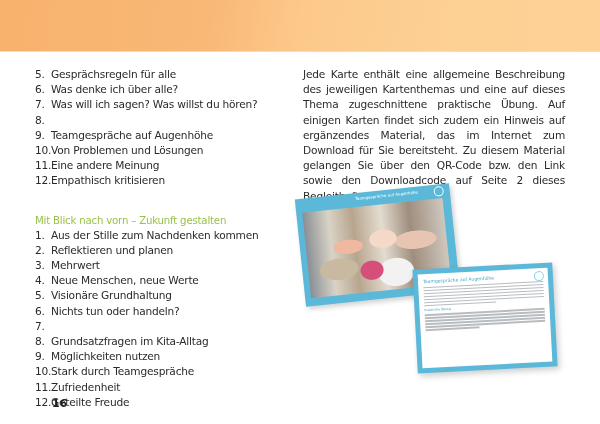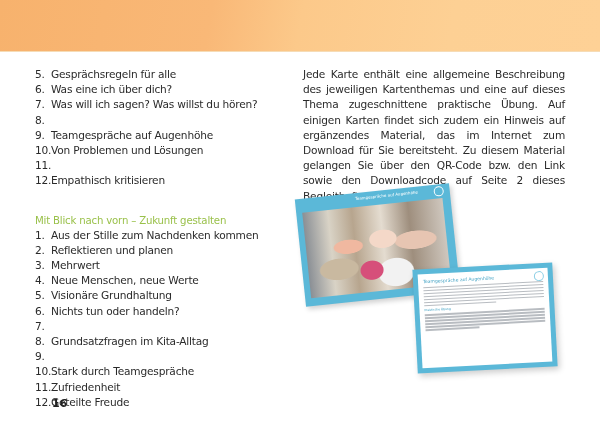--- a/index.html
+++ b/index.html
@@ -86,39 +86,40 @@
 <div class="header-band"></div>
 
 <div class="left-col">
   <ol class="list">
     <li>
         <span class="num">5.</span>
         <span class="txt">Gesprächsregeln für alle</span>
       </li>
     <li>
         <span class="num">6.</span>
-        <span class="txt">Was eine ich über dich?</span>
+        <span class="txt">Was denke ich über alle?</span>
       </li>
     <li>
         <span class="num">7.</span>
         <span class="txt">Was will ich sagen? Was willst du hören?</span>
       </li>
     <li>
         <span class="num">8.</span>
       </li>
     <li>
         <span class="num">9.</span>
         <span class="txt">Teamgespräche auf Augenhöhe</span>
       </li>
     <li>
         <span class="num">10.</span>
         <span class="txt">Von Problemen und Lösungen</span>
       </li>
     <li>
         <span class="num">11.</span>
+        <span class="txt">Eine andere Meinung</span>
       </li>
     <li>
         <span class="num">12.</span>
         <span class="txt">Empathisch kritisieren</span>
       </li>
   </ol>
 
   <div class="section-heading">Mit Blick nach vorn – Zukunft gestalten</div>
 
   <ol class="list">
@@ -148,20 +149,21 @@
       </li>
     <li>
         <span class="num">7.</span>
       </li>
     <li>
         <span class="num">8.</span>
         <span class="txt">Grundsatzfragen im Kita-Alltag</span>
       </li>
     <li>
         <span class="num">9.</span>
+        <span class="txt">Möglichkeiten nutzen</span>
       </li>
     <li>
         <span class="num">10.</span>
         <span class="txt">Stark durch Teamgespräche</span>
       </li>
     <li>
         <span class="num">11.</span>
         <span class="txt">Zufriedenheit</span>
       </li>
     <li>

